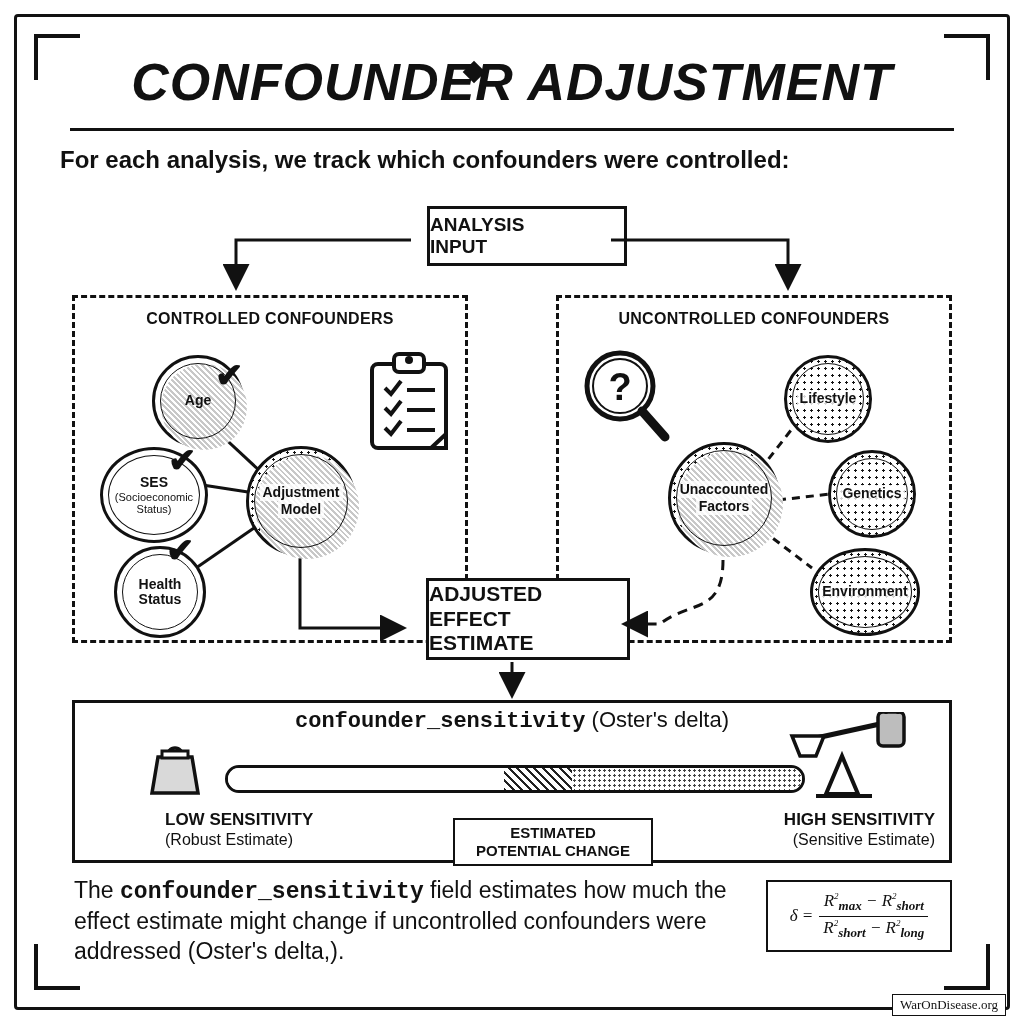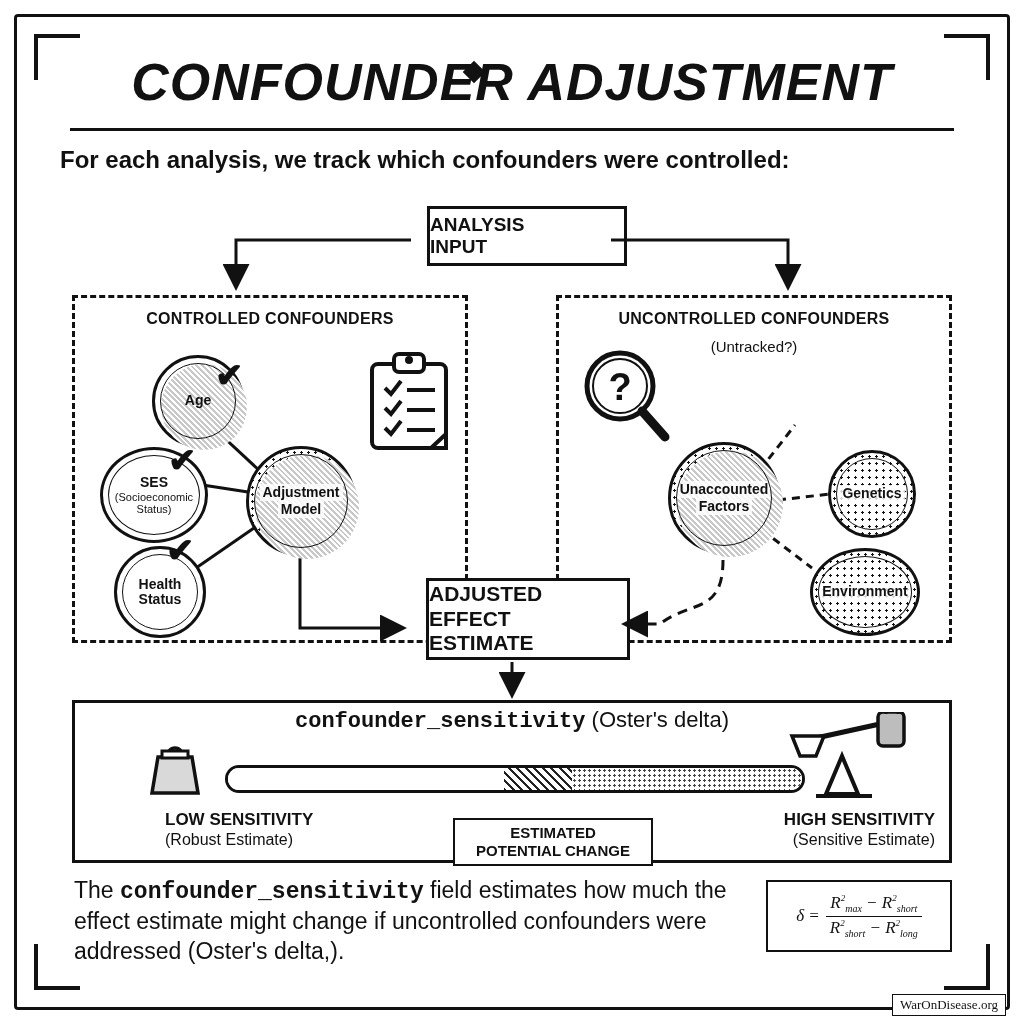--- a/index.html
+++ b/index.html
@@ -247,21 +247,21 @@
     box-sizing: border-box;
     display: flex; align-items: center; justify-content: center;
     background: #fff;
     font-family: "Liberation Serif", serif;
     font-style: italic;
     font-size: 17px;
   }
   .frac { display: inline-flex; flex-direction: column; align-items: center; margin-left: 6px; }
   .frac .num { padding: 0 4px 1px 4px; }
   .frac .den { padding: 1px 4px 0 4px; border-top: 1.5px solid #111; }
-  sub { font-size: 10px; }
+  sub { font-size: 13px; font-weight: bold; }
   sup { font-size: 9px; }
 
   .watermark {
     position: absolute;
     right: 18px; bottom: 8px;
     border: 1.5px solid #111;
     padding: 2px 7px;
     font-family: "Liberation Serif", serif;
     font-size: 13px;
     background: #fff;
@@ -378,35 +378,37 @@
       <path d="M18,56 l6,6 l10,-13"></path>
         <line x1="40" y1="58" x2="68" y2="58"></line>
       <path d="M18,76 l6,6 l10,-13"></path>
         <line x1="40" y1="78" x2="68" y2="78"></line>
     </g>
     <path d="M79,82 L64,96 L79,96 Z" fill="#fff" stroke="#111" stroke-width="4"></path>
   </svg>
 
   <div class="dashed-panel panel-right">
     <div class="panel-title">UNCONTROLLED CONFOUNDERS</div>
-    <div class="panel-sub">(Untracked?)</div>
   </div>
 
   <svg class="magnifier" viewBox="0 0 92 96">
     <circle cx="40" cy="38" r="33" fill="#fff" stroke="#111" stroke-width="5"></circle>
     <circle cx="40" cy="38" r="27" fill="#fff" stroke="#111" stroke-width="2"></circle>
     <text x="40" y="52" font-family="Liberation Sans, sans-serif" font-size="38" font-weight="bold" text-anchor="middle" fill="#111">?</text>
     <line x1="62" y1="63" x2="85" y2="89" stroke="#111" stroke-width="9" stroke-linecap="round"></line>
   </svg>
 
   <div class="node inner-ring dotted shadow3d" style="left:668px; top:442px; width:112px; height:112px;">
     <span class="label-on-dots">Unaccounted</span>
     <span class="label-on-dots">Factors</span>
   </div>
 
+  <div class="node inner-ring dotted" style="left:784px; top:355px; width:88px; height:88px;">
+    <span class="label-on-dots">Lifestyle</span>
+  </div>
   <div class="node inner-ring dotted" style="left:828px; top:450px; width:88px; height:88px;">
     <span class="label-on-dots">Genetics</span>
   </div>
   <div class="node inner-ring dotted" style="left:810px; top:548px; width:110px; height:88px;">
     <span class="label-on-dots">Environment</span>
   </div>
 
   <div class="box shadow adjusted-box">
     <span>ADJUSTED</span>
     <span>EFFECT</span>

